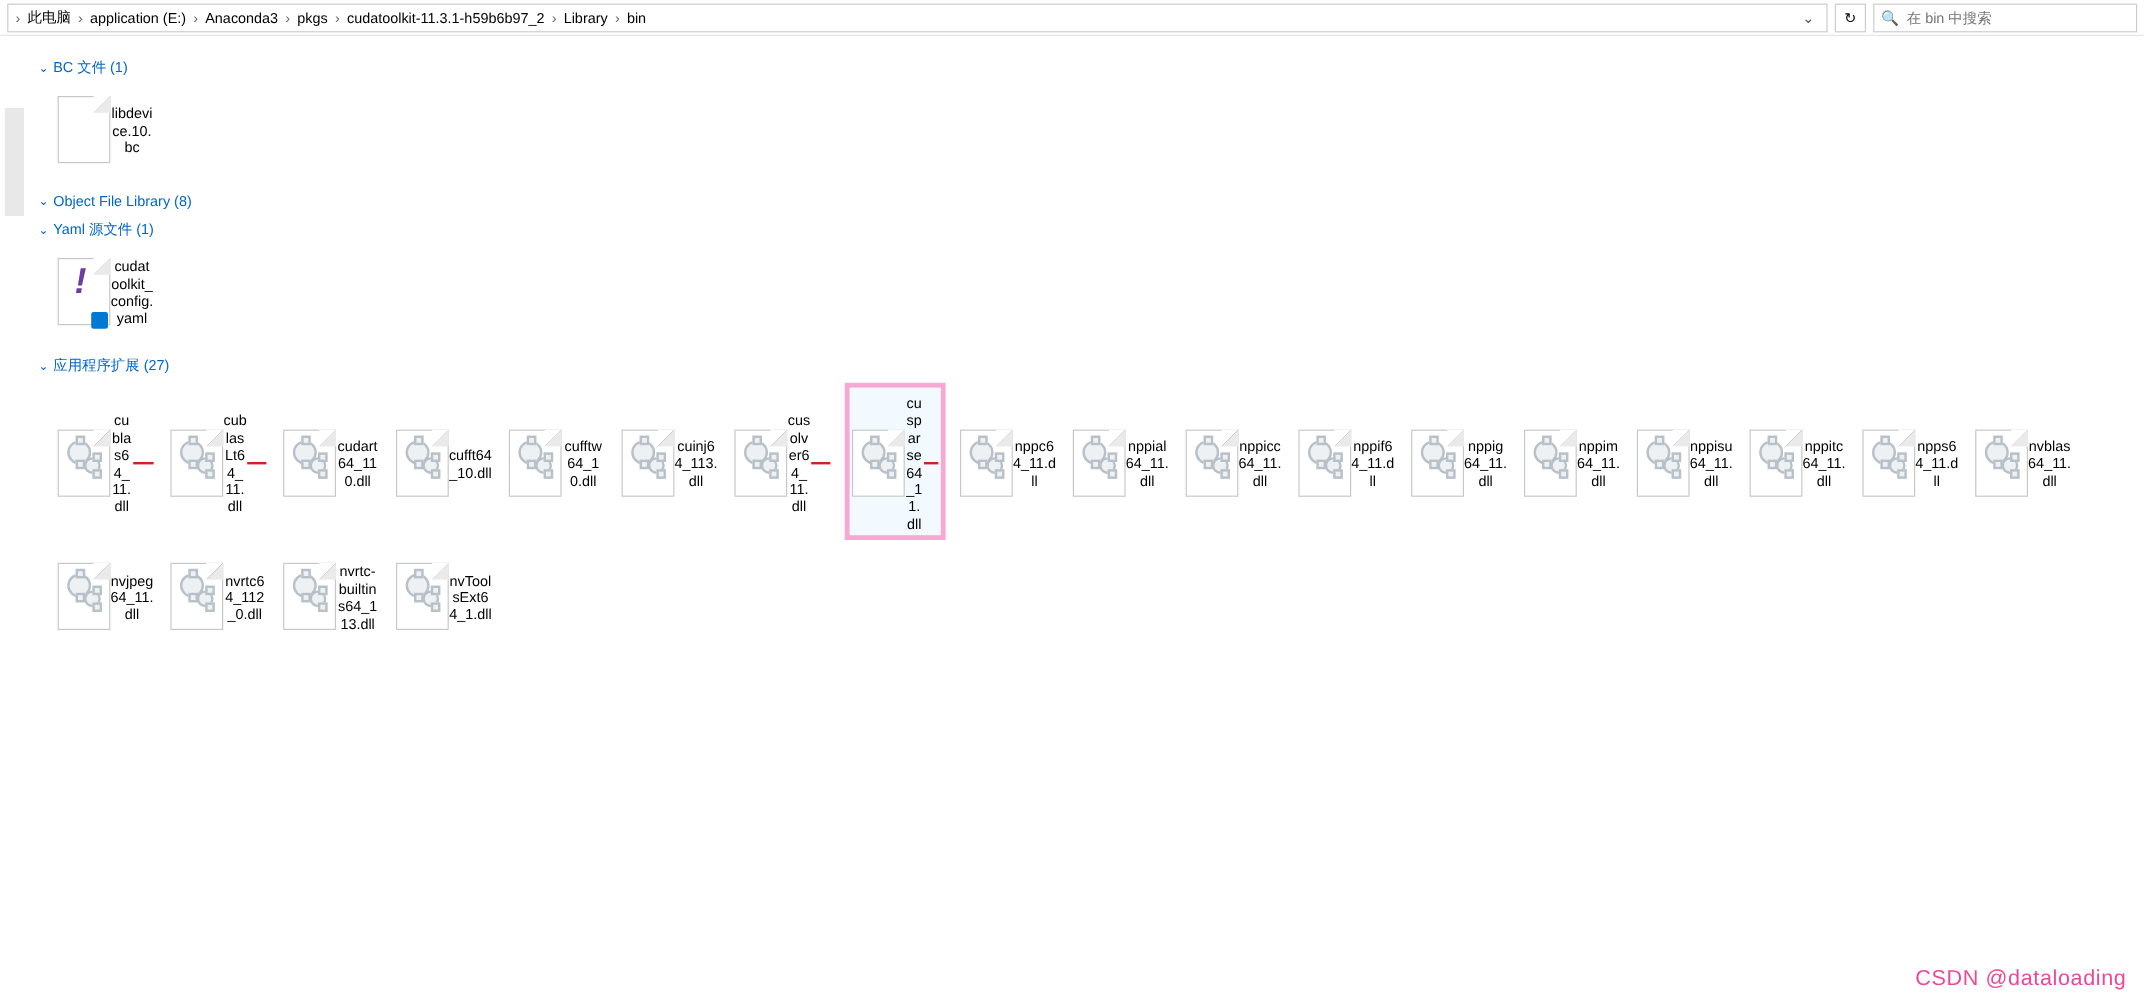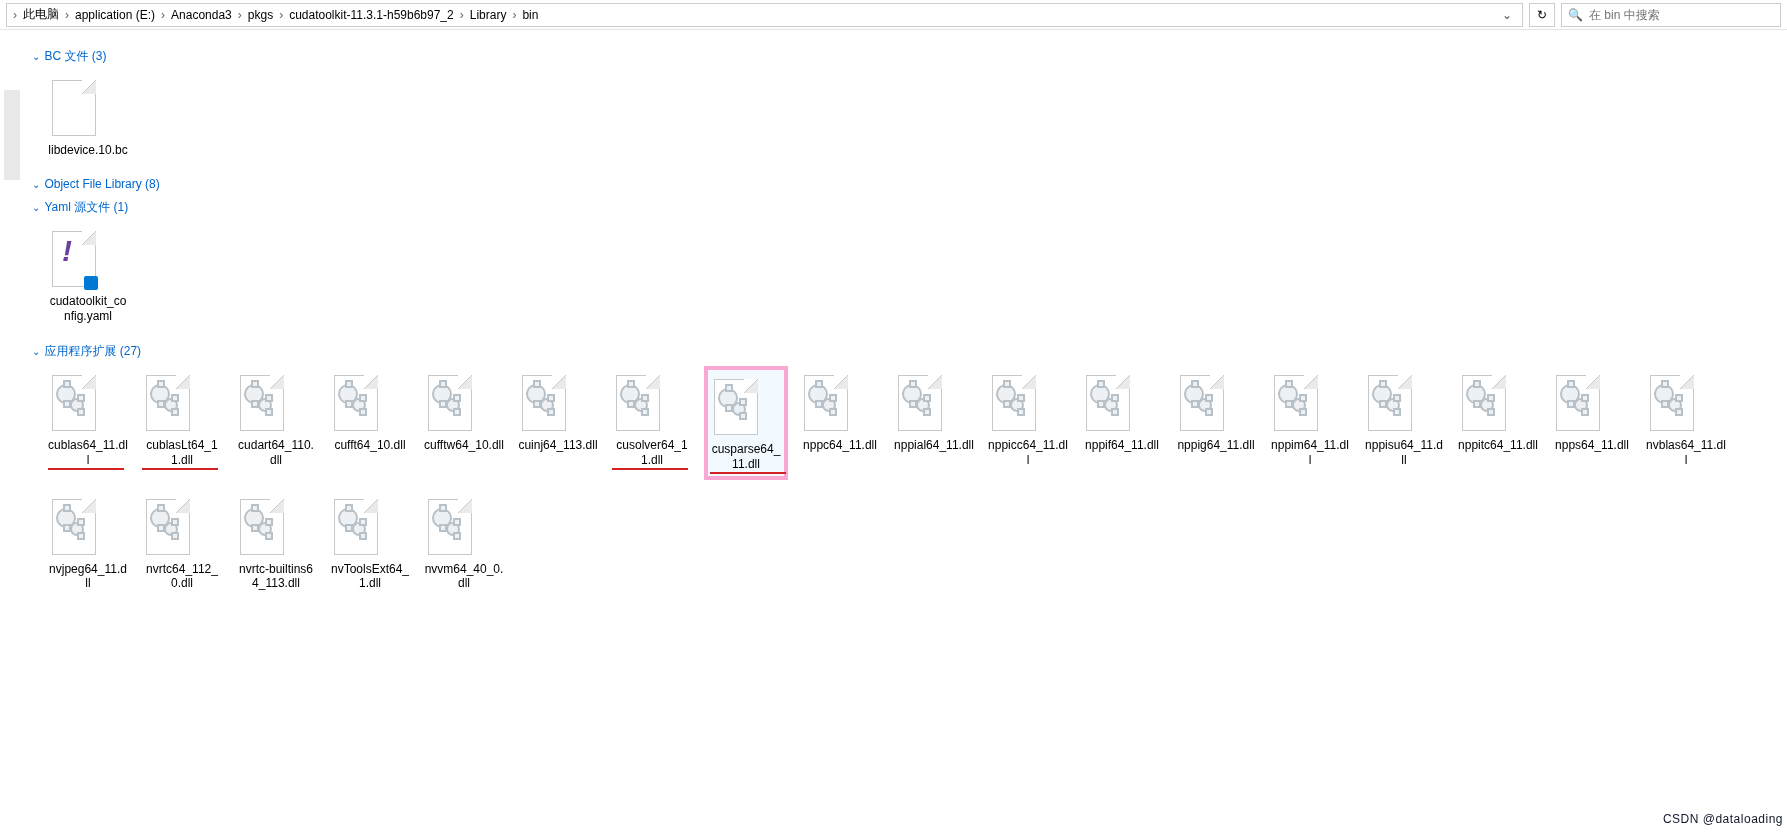--- a/index.html
+++ b/index.html
@@ -10,21 +10,21 @@
 .sep{color:#666;padding:0 2px}
 .addr-right{display:flex;align-items:center;margin-left:auto}
 .addr-btn{width:22px;height:22px;display:flex;align-items:center;justify-content:center;color:#555}
 .refresh{width:26px;height:24px;border:1px solid #ccc;display:flex;align-items:center;justify-content:center;margin-right:6px}
 .search{display:flex;align-items:center;width:220px;height:24px;border:1px solid #ccc;padding:0 6px;color:#666}
 .search input{border:none;outline:none;flex:1;margin-left:6px;color:#4c1d95}
 .content{padding:10px 0 20px 32px;position:relative}
 .group-hdr{display:flex;align-items:center;color:#0066cc;margin:8px 0 6px 0;cursor:default}
 .group-hdr .chev{margin-right:4px;font-size:10px}
 .items{display:flex;flex-wrap:wrap;gap:0 10px;margin-left:14px}
-.item{width:84px;display:flex;flex-direction:column;padding:4px 2px 2px 2px;margin-bottom:10px}
+.item{width:84px;display:flex;align-items:center;padding:4px 2px 2px 2px;margin-bottom:10px}
 .item.selected{border:4px solid #f9a8d4;background:#cce8ff40}
 .item .ico{width:52px;height:66px;display:flex;align-items:center;justify-content:center;position:relative}
 .item .lbl{text-align:center;line-height:1.2;margin-top:2px;word-break:break-all;min-height:14px;max-width:84px}
 .item .ul{display:block;width:76px;height:2px;background:#d42020;margin-top:1px}
 
 .page{width:44px;height:56px;background:#fff;border:1px solid #c8c8c8;position:relative}
 .page::before{content:"";position:absolute;top:-1px;right:-1px;width:14px;height:14px;background:linear-gradient(135deg,#fff 0 48%,#c8c8c8 50%,#eaeaea 52% 100%);}
 
 .libico{display:flex;gap:3px}
 .libbook{width:14px;height:48px;background:#4a4a4a;display:flex;flex-direction:column;justify-content:flex-start;align-items:center;padding-top:4px;gap:3px}
@@ -33,21 +33,21 @@
 .yaml .bang{position:absolute;font-size:30px;font-weight:bold;color:#6b3fa0;left:14px;top:8px;font-style:italic}
 .yaml .vsbadge{position:absolute;right:2px;bottom:2px;width:14px;height:14px;background:#0078d4;border-radius:2px}
 
 .gears{position:absolute;left:8px;top:14px}
 .gear{width:18px;height:18px;border:2px solid #b8c0c8;border-radius:50%;background:#eef1f4;position:relative}
 .gear::before,.gear::after{content:"";position:absolute;background:#eef1f4;border:2px solid #b8c0c8}
 .gear::before{width:4px;height:4px;left:5px;top:-6px}
 .gear::after{width:4px;height:4px;left:5px;bottom:-6px}
 .gear.big{width:20px;height:20px}
 .gear.sm{width:14px;height:14px;position:absolute;left:14px;top:14px}
-.watermark{position:fixed;right:4px;bottom:6px;color:#0f172a;font-size:12px;letter-spacing:.5px}
+.watermark{position:fixed;right:15px;bottom:6px;color:#ec4899;font-size:18px;letter-spacing:.5px}
 .lbracket{width:16px;height:90px;position:absolute;left:4px;top:60px;background:#e8e8e8}
 </style>
 </head>
 <body>
 
 <div class="toolbar">
   <div class="addr">
     <span class="sep">›</span>
     <span class="crumb">此电脑</span>
     <span class="sep">›</span>
@@ -73,21 +73,21 @@
     <span>🔍</span>
     <input placeholder="在 bin 中搜索" style="">
   </div>
 </div>
 
 <div class="content">
   <div class="lbracket"></div>
 
   <div class="group-hdr">
     <span class="chev">⌄</span>
-    <span>BC 文件 (3)</span>
+    <span>BC 文件 (1)</span>
   </div>
   <div class="items">
     <div class="item">
       <div class="ico">
           <div class="page"></div>
         </div>
       <span class="lbl">libdevice.10.bc</span>
     </div>
   </div>
 
@@ -333,26 +333,16 @@
       <div class="item">
         <div class="ico">
           <div class="page"></div>
           <div class="gears">
             <div class="gear big"></div>
             <div class="gear sm"></div>
           </div>
         </div>
         <span class="lbl">nvToolsExt64_1.dll</span>
       </div>
-      <div class="item">
-        <div class="ico">
-          <div class="page"></div>
-          <div class="gears">
-            <div class="gear big"></div>
-            <div class="gear sm"></div>
-          </div>
-        </div>
-        <span class="lbl">nvvm64_40_0.dll</span>
-      </div>
     </div>
 </div>
 
 <div class="watermark">CSDN @dataloading</div>
 
 </body></html>

